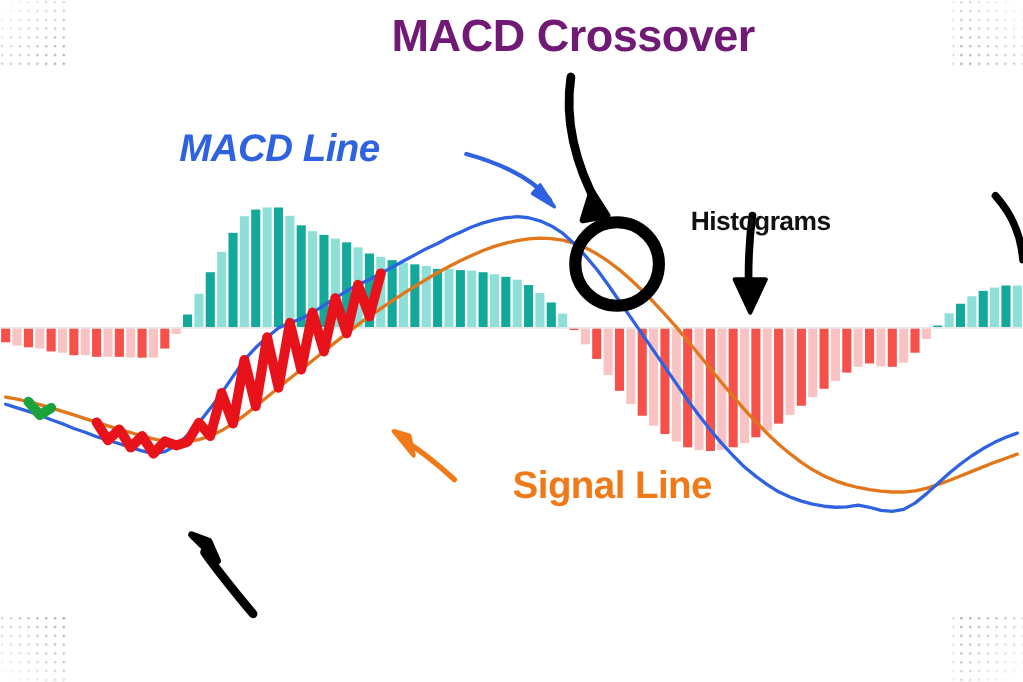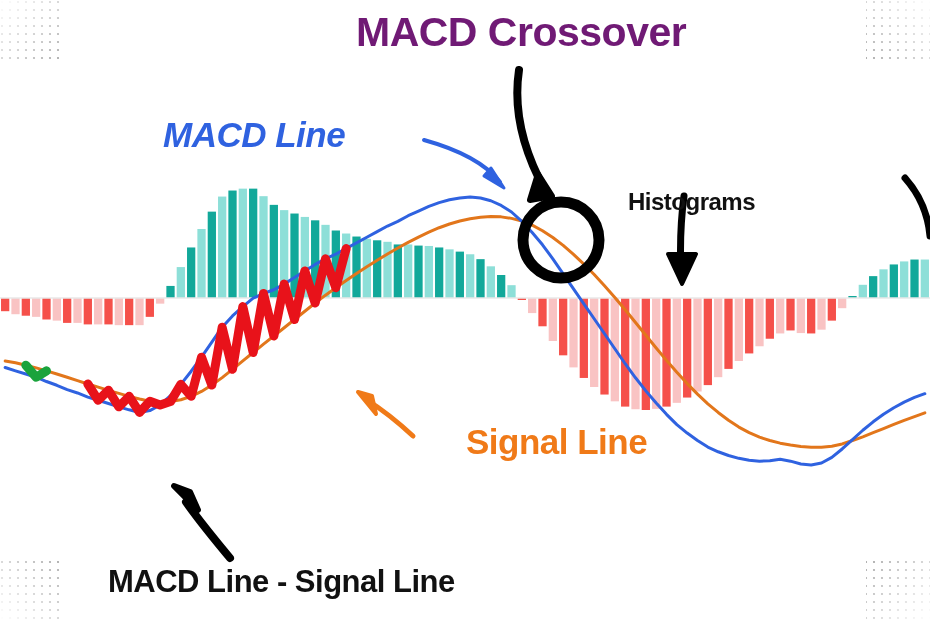--- a/index.html
+++ b/index.html
@@ -234,15 +234,14 @@
 
       <path d="M 230 558 C 215 540, 200 522, 186 502" fill="none" stroke="#000000" stroke-width="8" stroke-linecap="round"></path>
       <path d="M 174 486 L 198 510 L 190 492 Z" fill="#000000" stroke="#000000" stroke-width="6" stroke-linejoin="round"></path>
     </g>
   </svg>
 
   <div class="label" id="label-crossover">MACD Crossover</div>
   <div class="label" id="label-macd-line">MACD Line</div>
   <div class="label" id="label-histograms">Histograms</div>
   <div class="label" id="label-signal-line">Signal Line</div>
-  <div class="label" id="label-difference">MACD Line - Signal Line</div>
 
 </div>
 
 </body></html>

